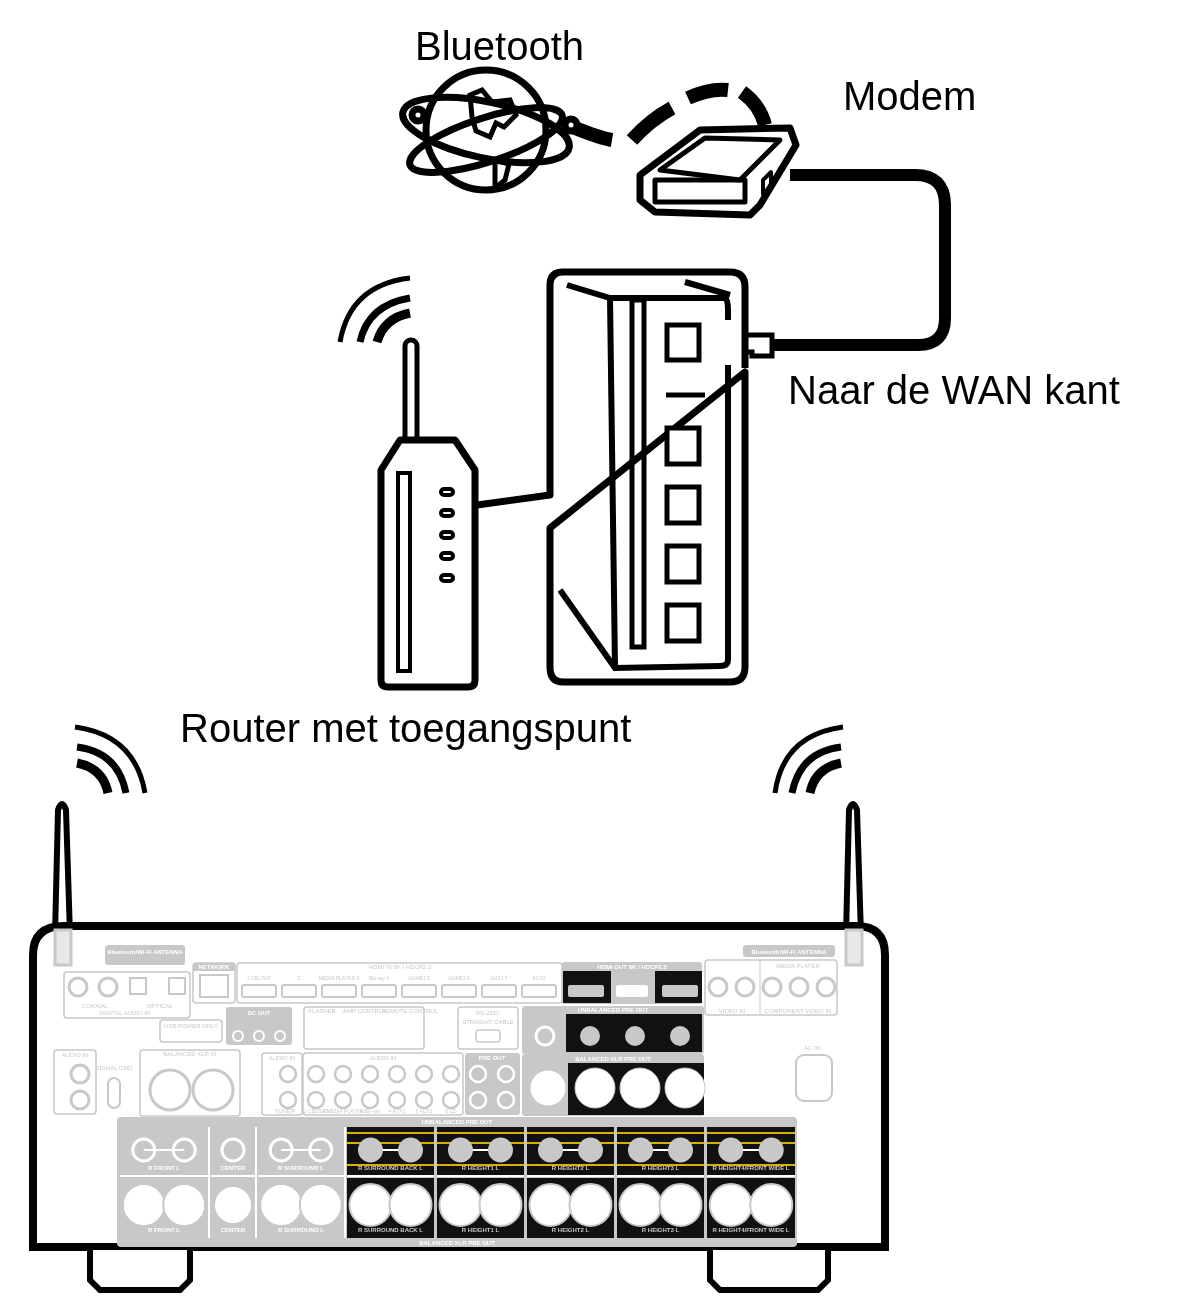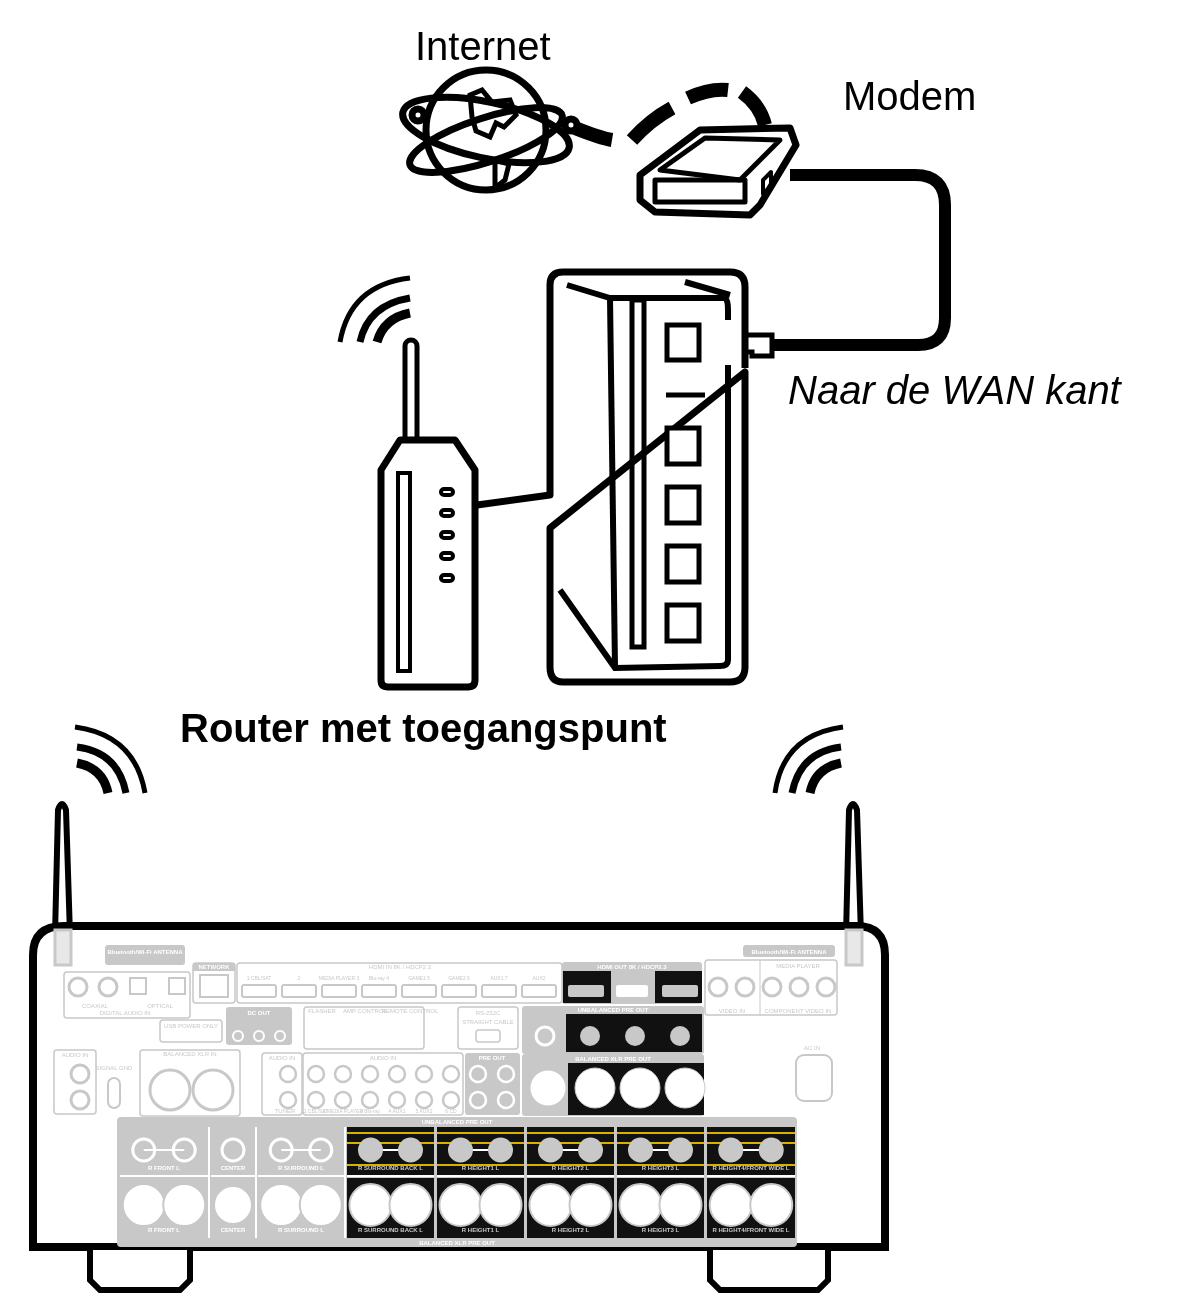--- a/index.html
+++ b/index.html
@@ -4,24 +4,24 @@
 <style>
   html,body{margin:0;padding:0;background:#ffffff;}
   body{width:1187px;height:1311px;position:relative;overflow:hidden;font-family:"Liberation Sans",sans-serif;}
   #diagram{position:absolute;left:0;top:0;}
   .lbl{position:absolute;font-family:"Liberation Sans",sans-serif;color:#000;font-size:40px;line-height:1;white-space:nowrap;}
   svg text{font-family:"Liberation Sans",sans-serif;}
 </style>
 </head>
 <body>
 
-<div class="lbl" style="left:415px;top:26px;">Internet</div>
+<div class="lbl" style="left:415px;top:26px;">Bluetooth</div>
 <div class="lbl" style="left:800px;top:76px;margin-left:43px;">Modem</div>
-<div class="lbl" style="left:788px;top:370px;font-style:italic;">Naar de WAN kant</div>
-<div class="lbl" style="left:180px;top:708px;font-weight:bold;">Router met toegangspunt</div>
+<div class="lbl" style="left:788px;top:370px;">Naar de WAN kant</div>
+<div class="lbl" style="left:180px;top:708px;">Router met toegangspunt</div>
 
 <svg id="diagram" width="1187" height="1311" viewBox="0 0 1187 1311">
 
   <g fill="none" stroke="#000" stroke-width="7">
     <circle cx="486" cy="130" r="60"></circle>
     <ellipse cx="486" cy="140" rx="80" ry="22" transform="rotate(-18 486 140)"></ellipse>
     <ellipse cx="486" cy="130" rx="85" ry="28" transform="rotate(12 486 130)"></ellipse>
     <path d="M470 95 l12 -5 l10 12 l18 -2 l6 15 l-12 12 l-8 -4 l-6 14 l-14 -6 l-4 -14 z" stroke-width="5"></path>
     <path d="M495 160 l14 4 l-4 16 l-10 8 z" stroke-width="5"></path>
     <circle cx="418" cy="115" r="6" fill="#fff"></circle>

